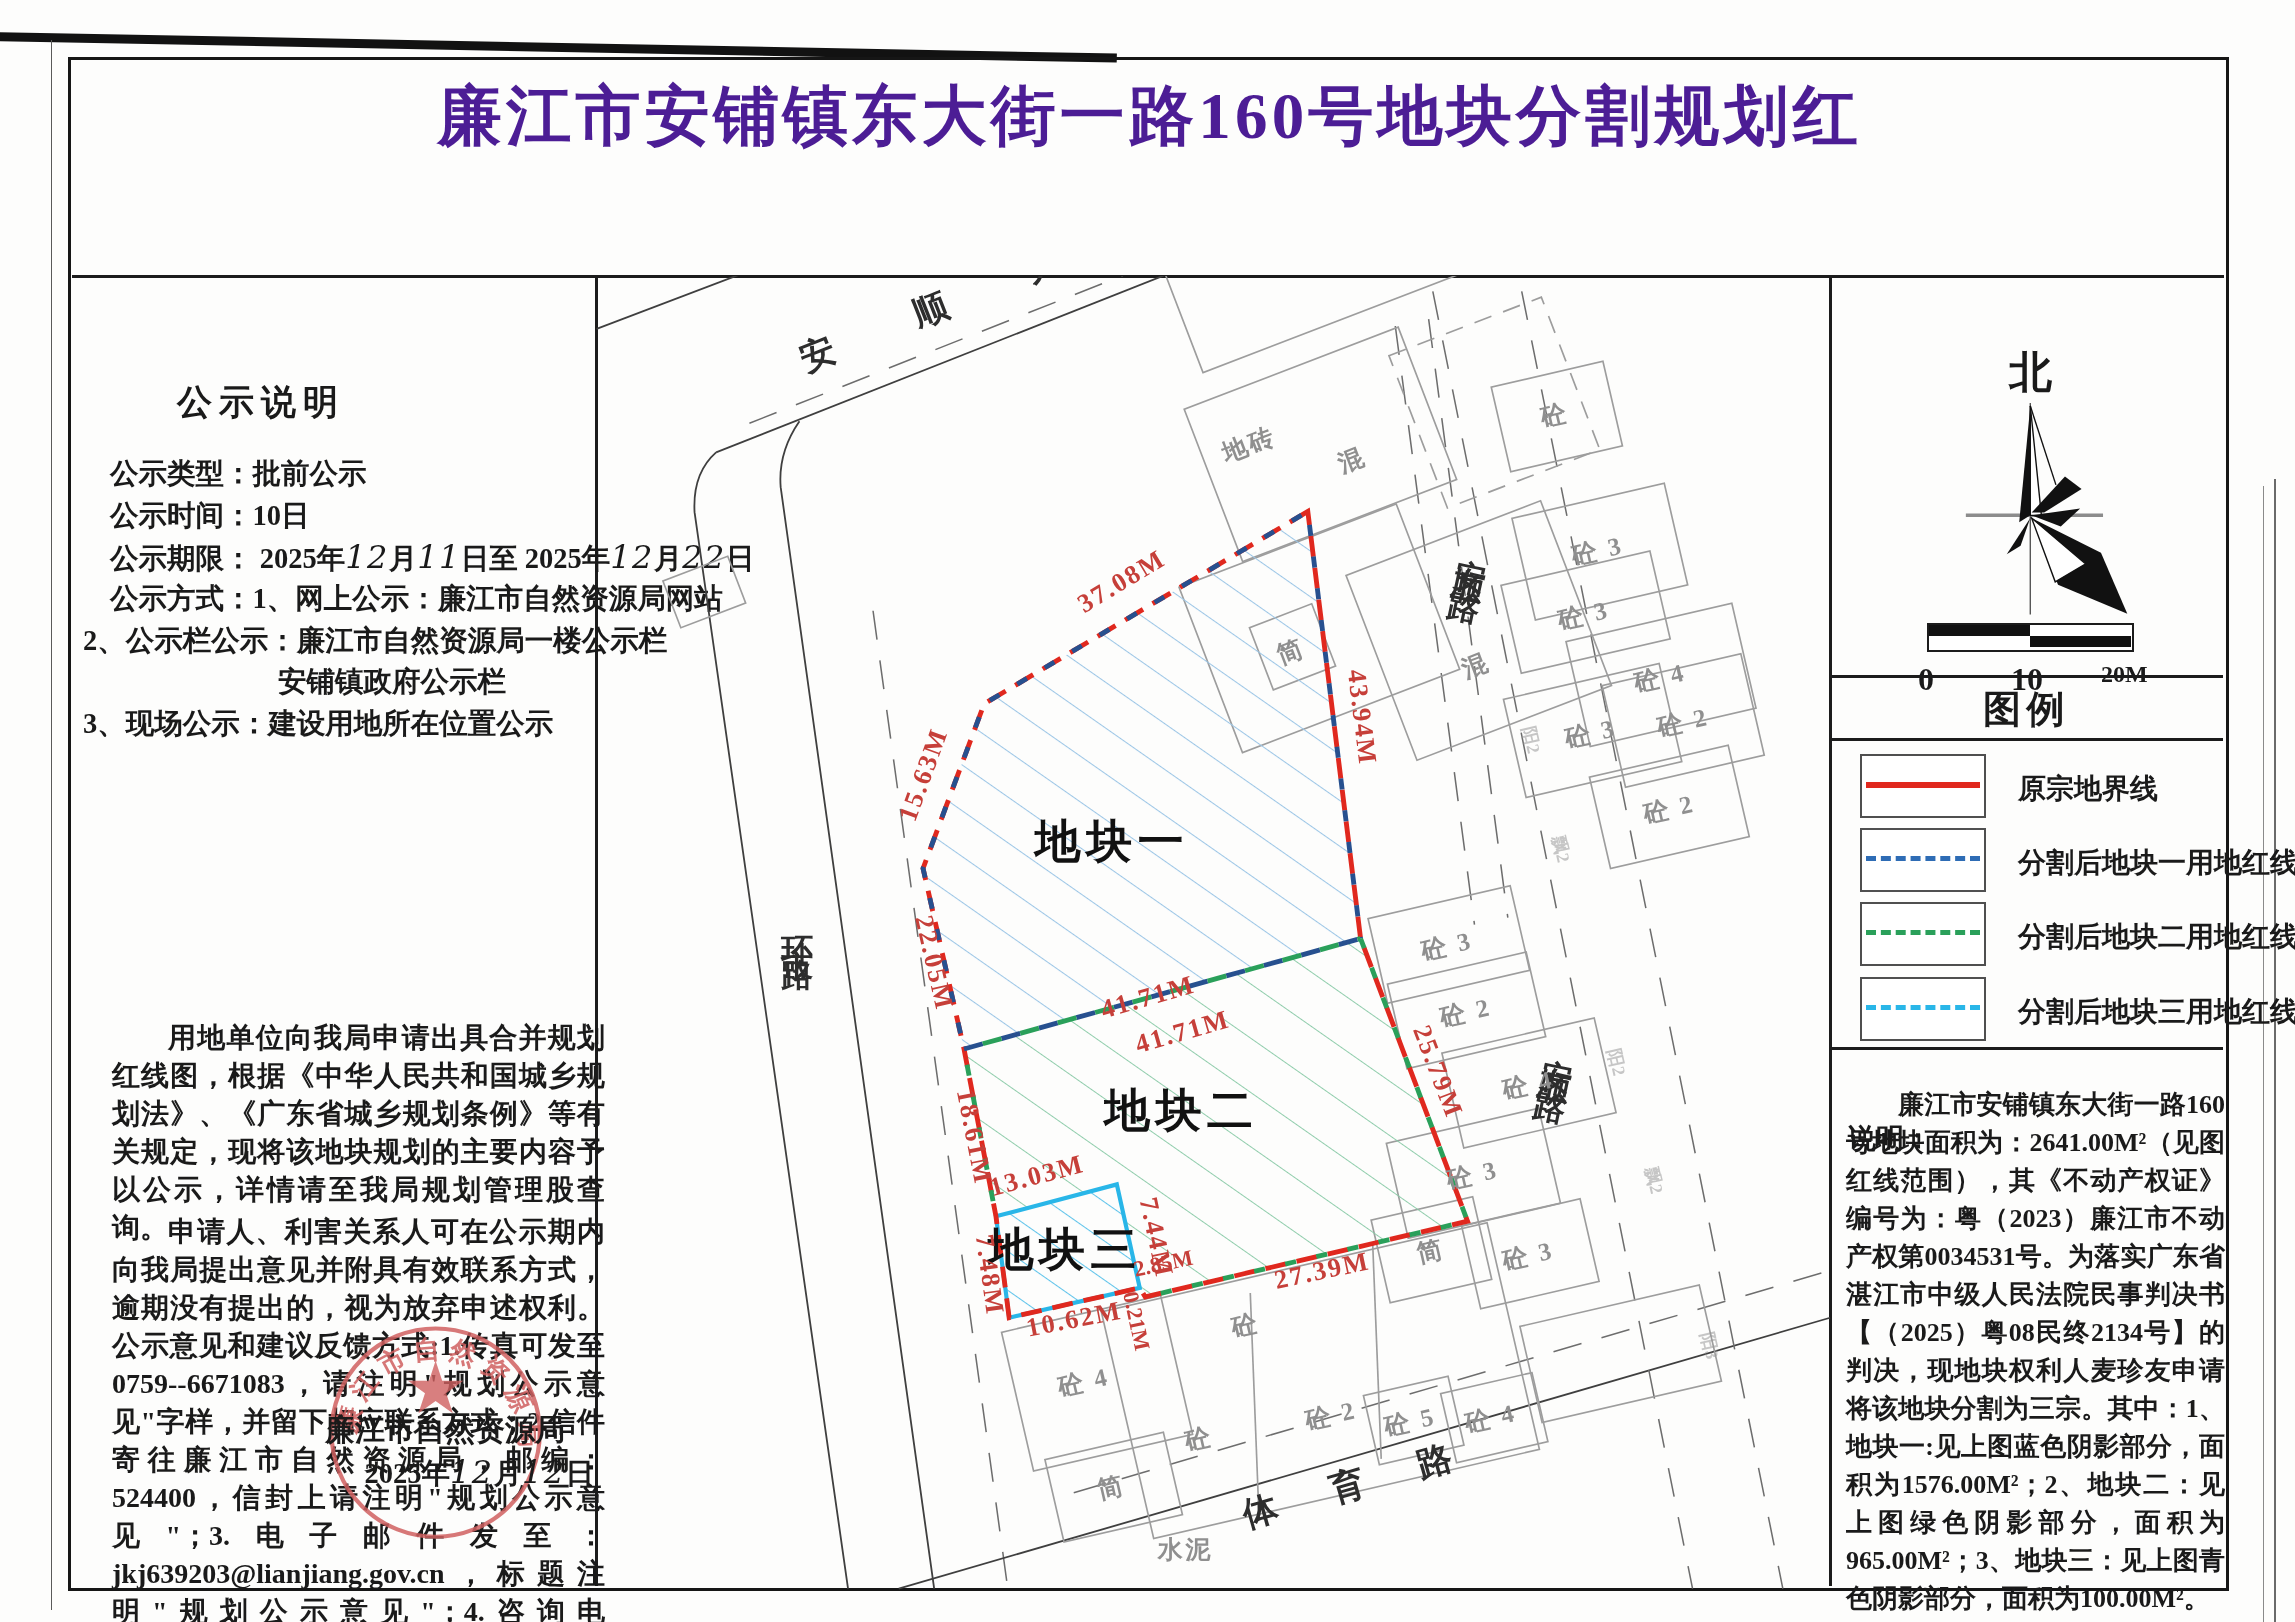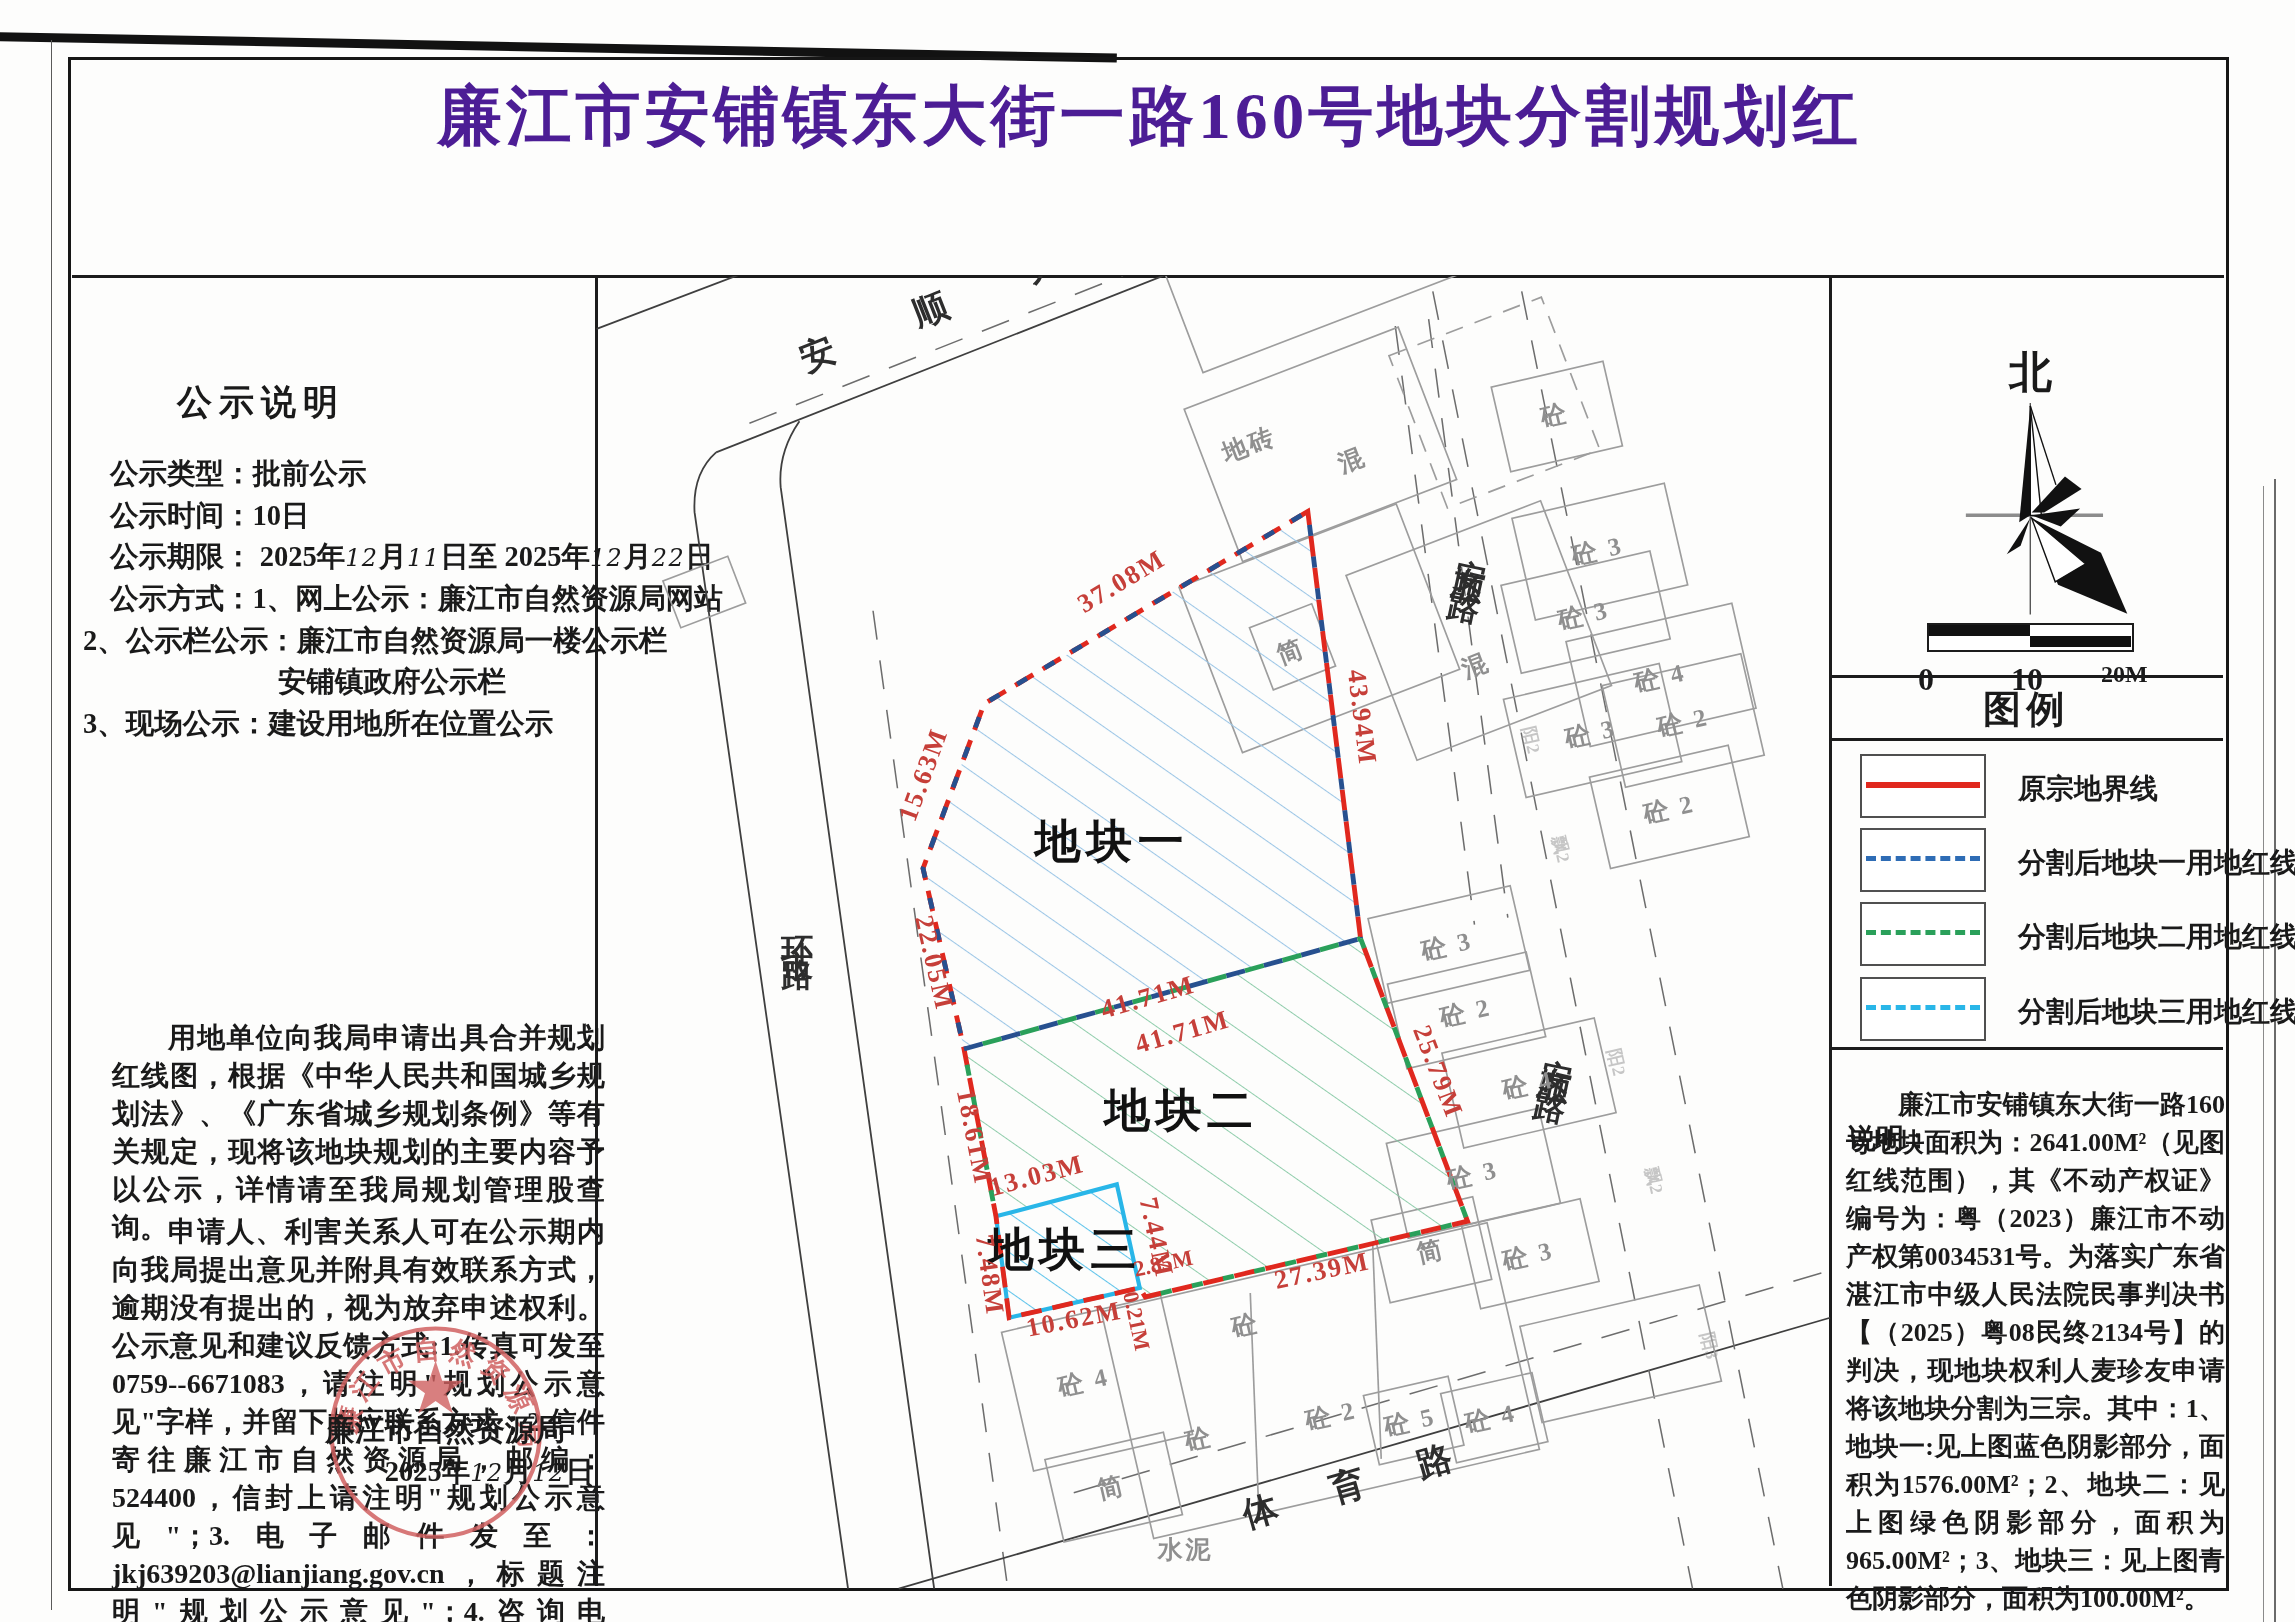--- a/index.html
+++ b/index.html
@@ -8,21 +8,21 @@
   .abs{position:absolute;}
   .hline{position:absolute;background:#1c1c1c;height:2.8px;}
   .vline{position:absolute;background:#1c1c1c;width:2.8px;}
   #frame{position:absolute;left:68px;top:57px;width:2155px;height:1528px;border:3.5px solid #161616;}
   
   .title-line{position:absolute;left:72px;width:2155px;text-align:center;font-weight:bold;
               font-size:65px;letter-spacing:4.2px;color:#4c1d95;}
   
   .lp-head{position:absolute;left:177px;top:379px;font-size:35px;font-weight:bold;letter-spacing:7px;}
   .lp-line{position:absolute;left:110px;font-size:28.5px;font-weight:600;white-space:nowrap;}
-  .hand{font-family:"DejaVu Serif",serif;font-style:italic;font-weight:500;font-size:24px;letter-spacing:1.4px;}
+  .hand{font-family:"DejaVu Serif",serif;font-style:italic;font-weight:500;font-size:32px;letter-spacing:1.4px;}
   .lp-par{position:absolute;left:104px;width:493px;font-size:28px;font-weight:600;line-height:38px;
           text-align:justify;text-indent:2em;margin:8px;}
   
   .stamp-org{position:absolute;left:299px;top:1410px;width:292px;text-align:center;font-size:30px;font-weight:bold;}
   .stamp-date{position:absolute;left:316px;top:1453px;width:278px;text-align:right;font-size:28.5px;font-weight:bold;}
   
   .rp-text{position:absolute;font-size:32px;font-weight:600;}
   .legend-label{position:absolute;left:2018px;font-size:28px;font-weight:700;white-space:nowrap;}
   .legend-box{position:absolute;left:1860px;width:122px;height:60px;border:2.1px solid #4f4f4f;background:#fff;}
   .legend-line{position:absolute;left:4.2px;right:4.2px;top:26px;height:0;}

